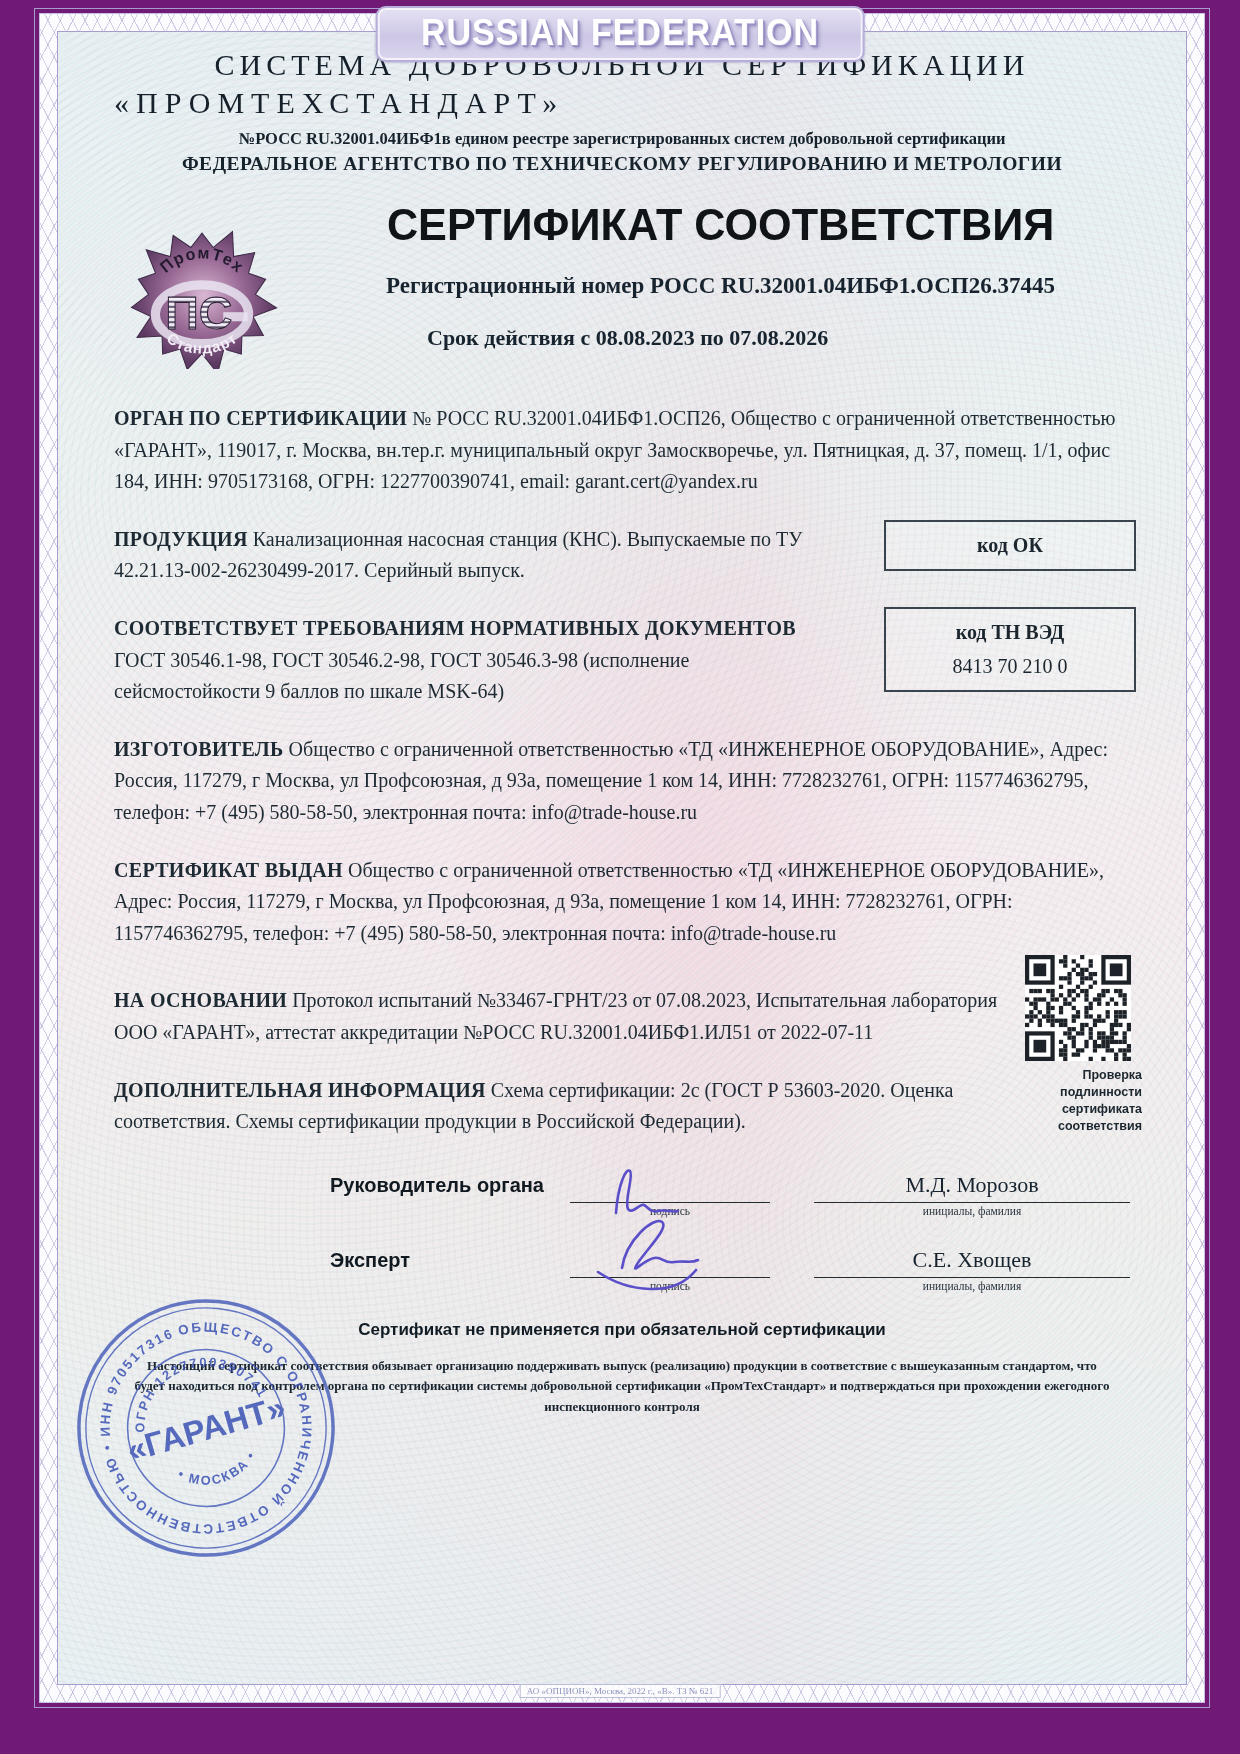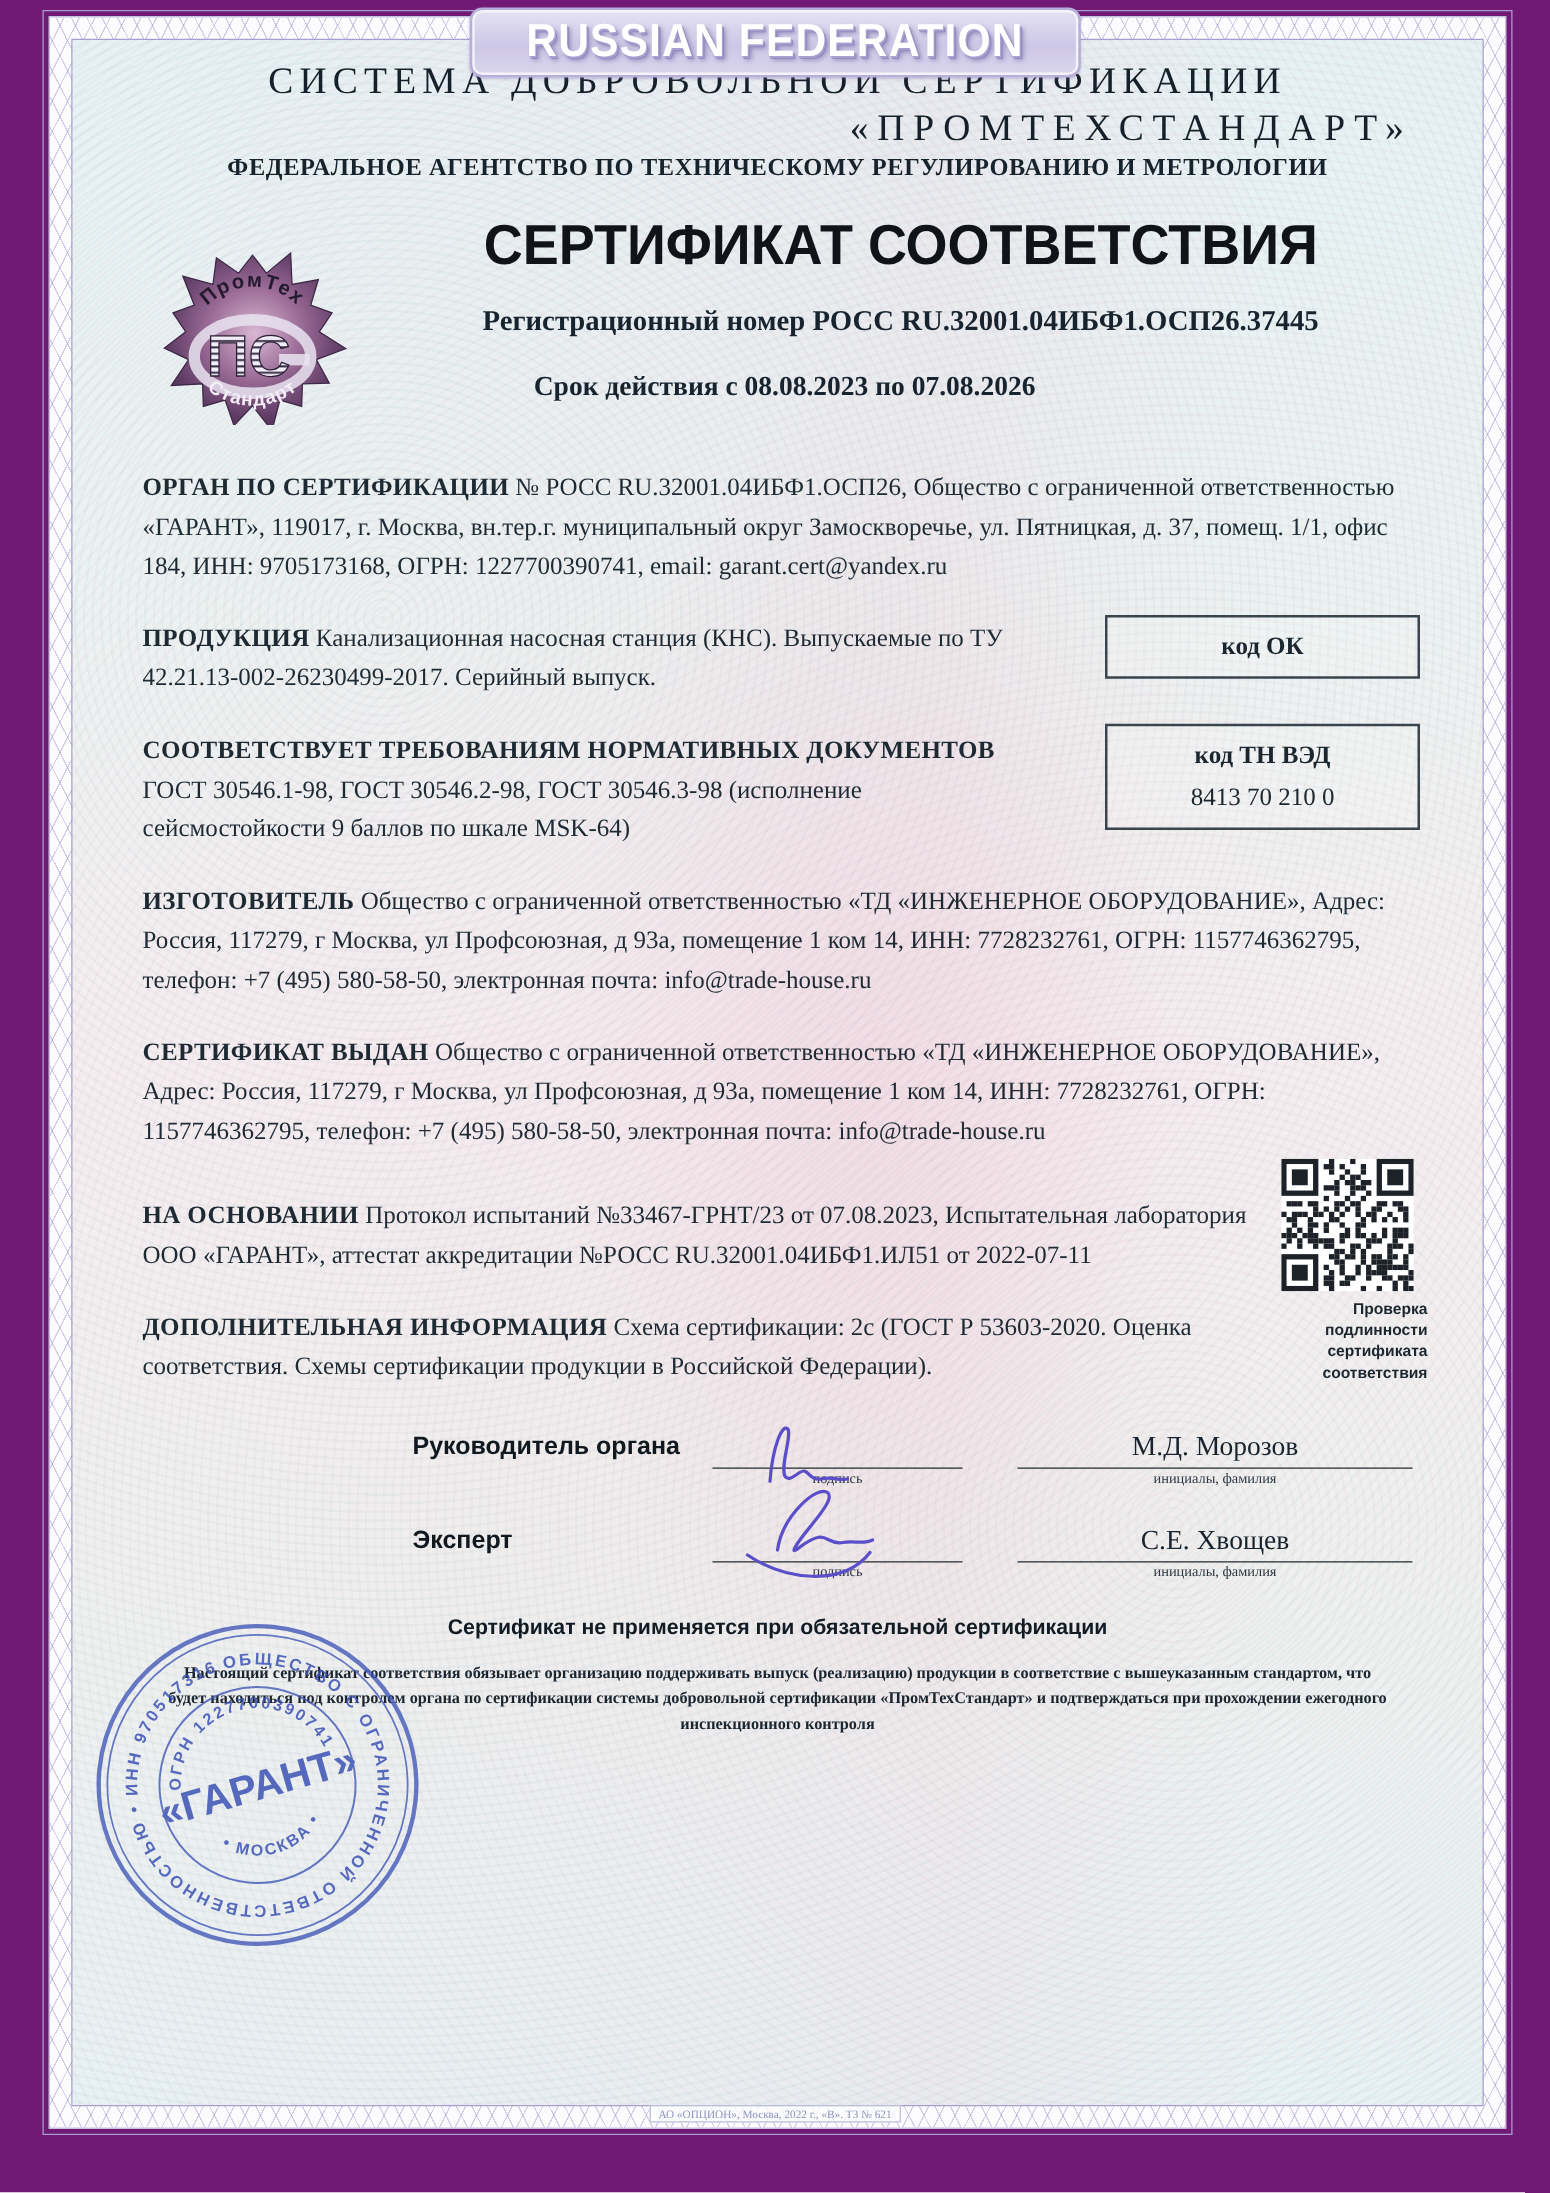--- a/index.html
+++ b/index.html
@@ -29,21 +29,21 @@
   .banner-text{font-family:"Liberation Sans","DejaVu Sans",sans-serif;font-weight:700;font-size:37px;letter-spacing:1px;
           color:#ffffff;display:inline-block;transform:scaleX(.92);
           text-shadow:1px 1px 0 #a9a0d0, 2px 2px 0 #938ac2, 3px 3px 4px rgba(90,80,140,.55);white-space:nowrap;}
 
   
   .cert-no-row{padding:30px 4px 0;text-align:right;font-family:"DejaVu Sans Mono",monospace;font-size:23px;}
   .cert-no-row .nosign{color:#2d3742;font-family:"Liberation Serif",serif;font-size:24px;}
   .cert-no-row .red{color:#d43a32;letter-spacing:3px;margin-left:10px;}
 
   .h-system{margin-top:12px;text-align:center;font-size:30px;letter-spacing:5px;color:#15202a;}
-  .h-system2{margin-top:4px;text-align:right;font-size:30px;letter-spacing:7px;color:#15202a;}
+  .h-system2{margin-top:4px;text-align:left;font-size:30px;letter-spacing:7px;color:#15202a;}
   .h-registry{margin-top:9px;text-align:center;font-weight:700;font-size:16.5px;color:#16222c;}
   .h-agency{margin-top:4px;text-align:center;font-weight:700;font-size:19.5px;letter-spacing:.5px;color:#16222c;}
 
   
   .title-row{display:flex;margin-top:24px;}
   .logo-cell{width:185px;flex:0 0 185px;padding-left:12px;padding-top:28px;}
   .title-cell{flex:1;text-align:center;}
   .big-title{font-family:"Liberation Sans","DejaVu Sans",sans-serif;font-weight:700;font-size:45px;letter-spacing:0;color:#101418;
              display:inline-block;transform:scaleX(.96);white-space:nowrap;}
   .reg-line{margin-top:22px;font-size:23px;font-weight:600;color:#17232e;}
@@ -100,20 +100,21 @@
   </div>
 
   <div class="frame">
     <div class="band">
       <div class="inner">
         <div class="content">
 
 
           <div class="h-system">СИСТЕМА ДОБРОВОЛЬНОЙ СЕРТИФИКАЦИИ</div>
           <div class="h-system2">«ПРОМТЕХСТАНДАРТ»</div>
+          <div class="h-registry">№РОСС RU.32001.04ИБФ1в едином реестре зарегистрированных систем добровольной сертификации</div>
           <div class="h-agency">ФЕДЕРАЛЬНОЕ АГЕНТСТВО ПО ТЕХНИЧЕСКОМУ РЕГУЛИРОВАНИЮ И МЕТРОЛОГИИ</div>
 
           <div class="title-row">
             <div class="logo-cell">
               <svg width="152" height="142" viewBox="0 0 150 140">
                 <defs>
                   <radialGradient id="holo" cx="50%" cy="45%" r="65%">
                     <stop offset="0%" stop-color="#d9b8d4"></stop>
                     <stop offset="40%" stop-color="#9a6b96"></stop>
                     <stop offset="75%" stop-color="#5e3b63"></stop>

